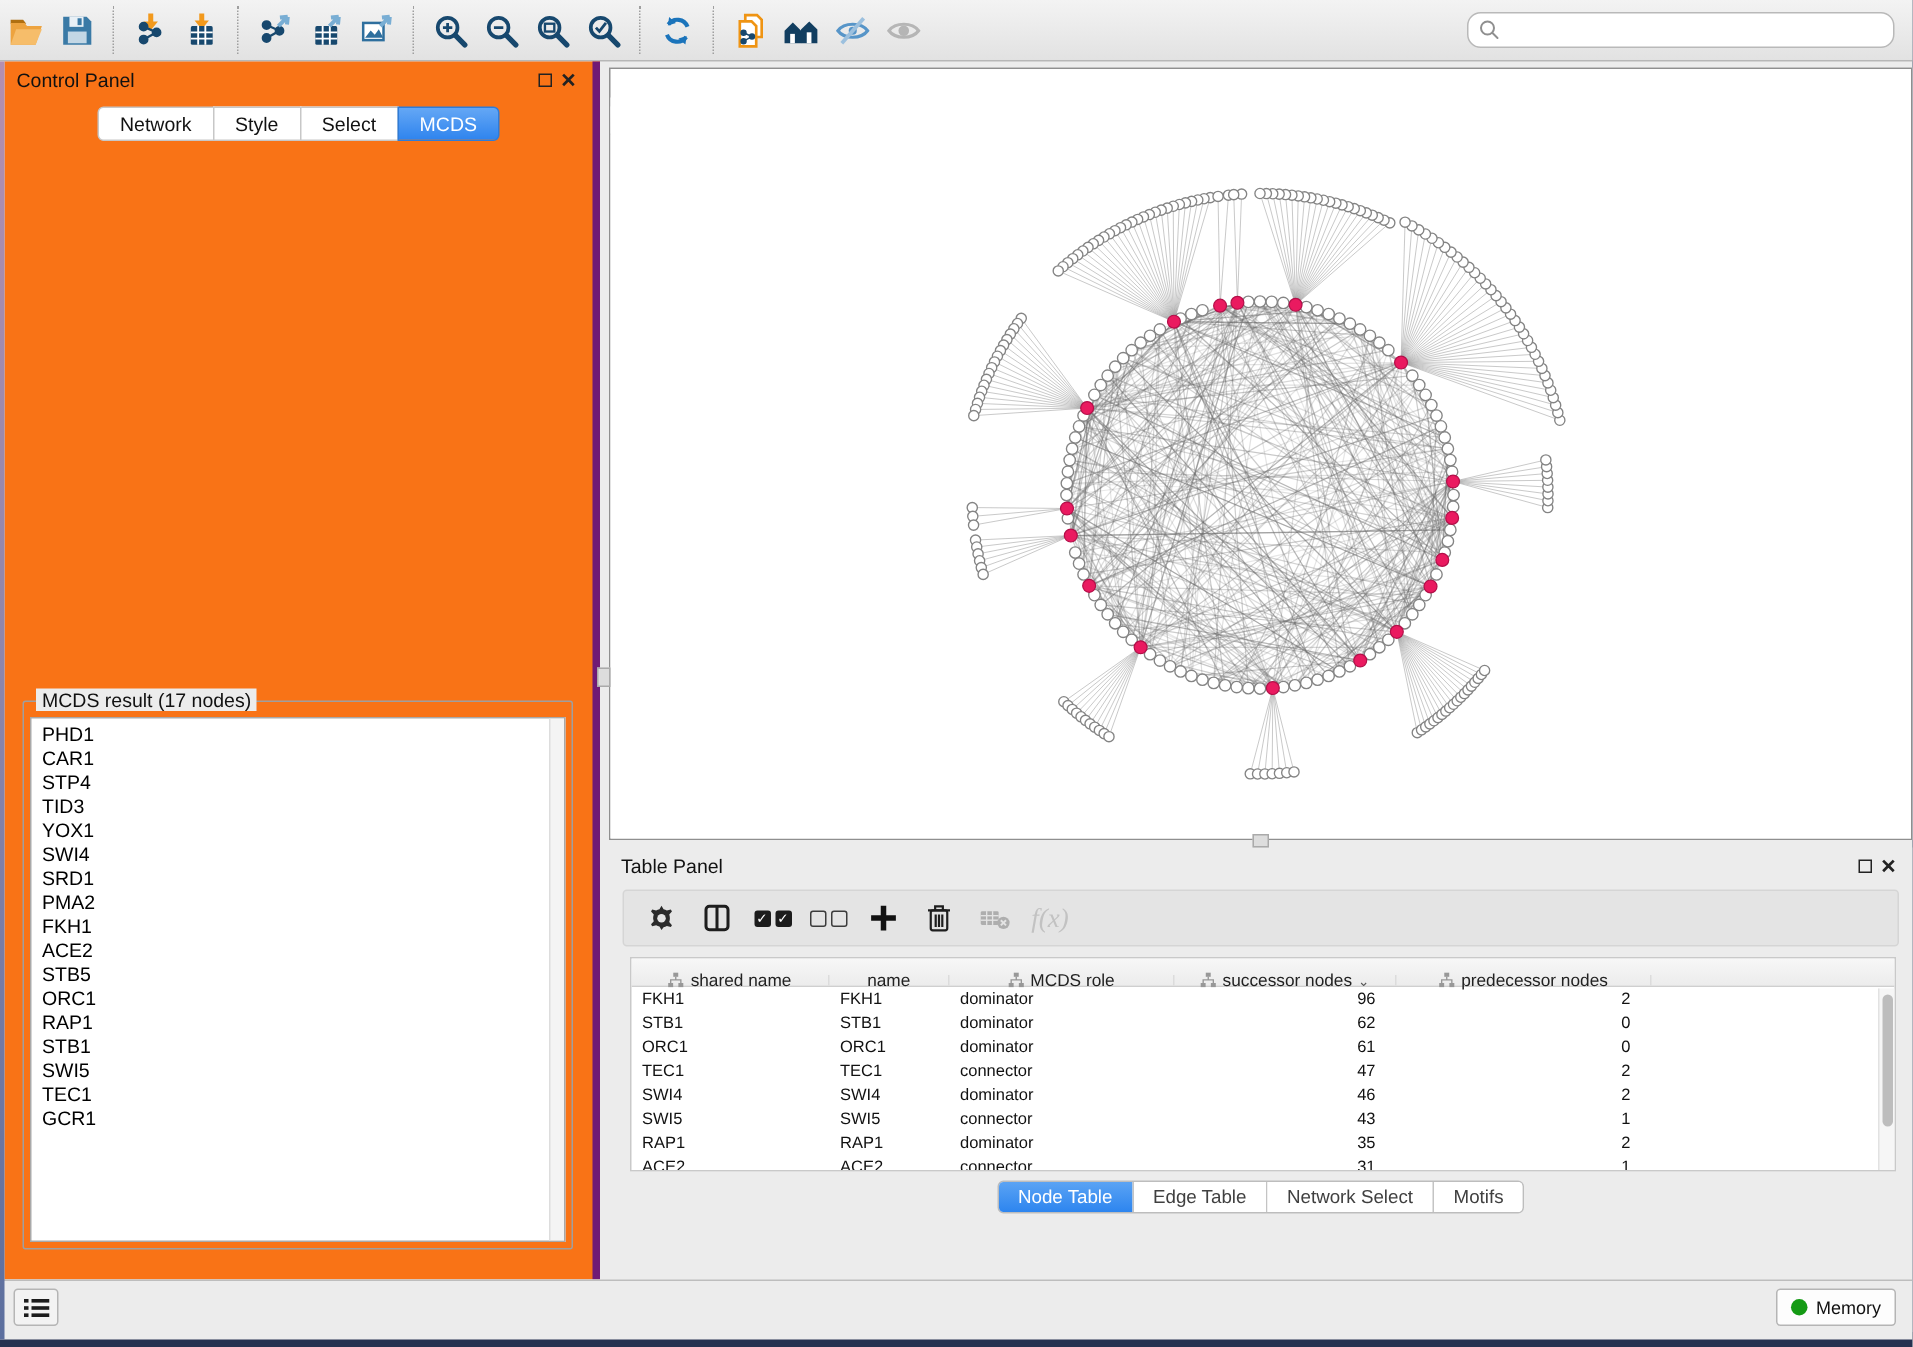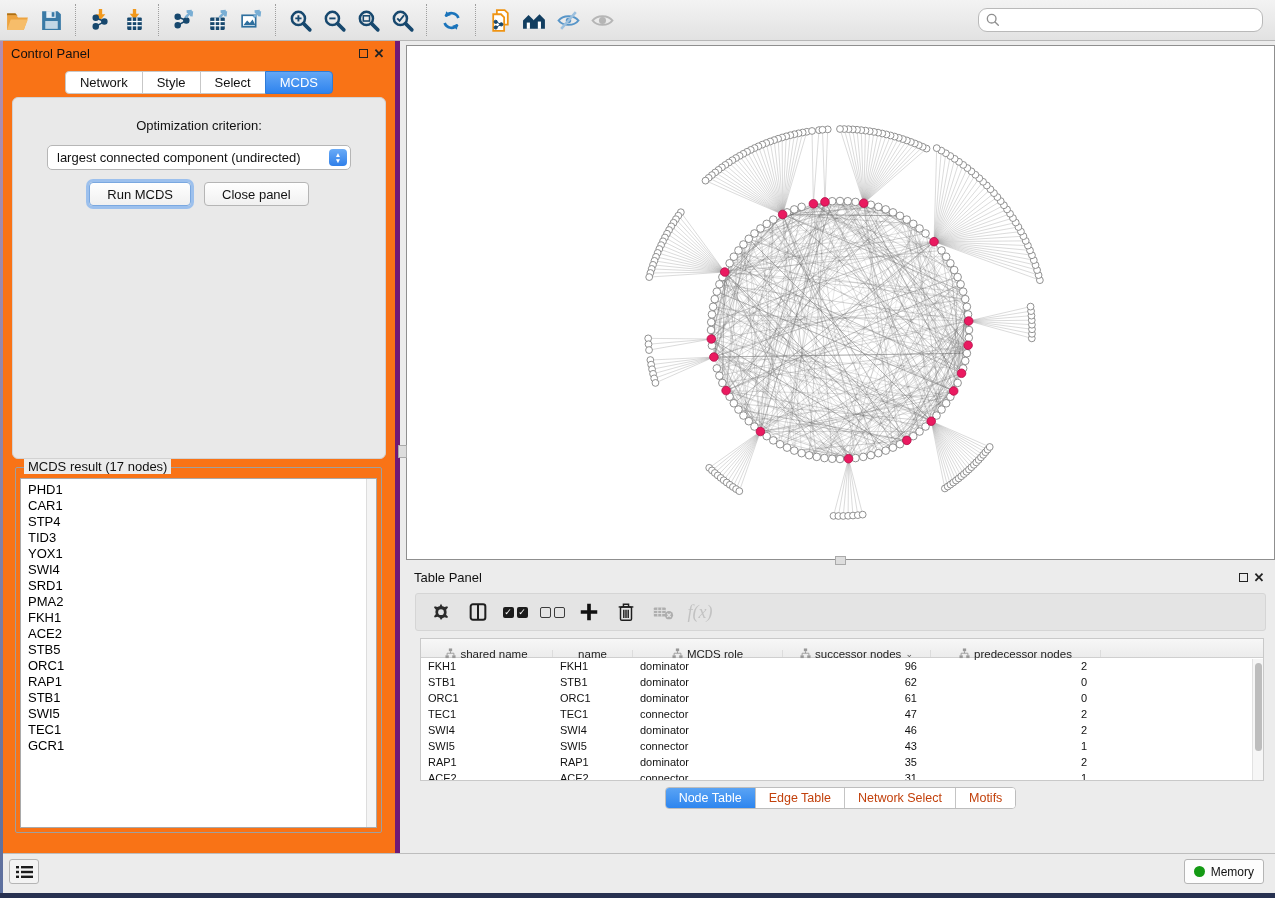--- a/index.html
+++ b/index.html
@@ -113,21 +113,21 @@
   .nt-cell.num { text-align:right; padding-right:14px; }
   #nt-vscroll { position:absolute; right:0; top:20px; bottom:0; width:11px; background:#f6f6f6;
     border-left:1px solid #e2e2e2; }
   #nt-thumb { position:absolute; left:1.5px; width:7px; top:4px; height:88px;
     background:#bdbdbd; border-radius:4px; }
 
   #tp-tabs { position:absolute; left:0; right:0; bottom:44px; display:flex; justify-content:center; }
   #tp-tabs-inner { display:flex; border:1px solid #bdbdbd; border-radius:4px; overflow:hidden;
     background:#fff;align-items:flex-end; }
   .tp-tab { font-size:12.5px; padding:3px 13px; border-right:1px solid #c4c4c4; background:#fff;
-    cursor:pointer; color:#c2410c; border-top:none; border-bottom:none; border-left:none; }
+    cursor:pointer; color:#404040; border-top:none; border-bottom:none; border-left:none; }
   .tp-tab:last-child { border-right:none; }
   .tp-tab.active { background:linear-gradient(#5aa3f4,#2d85ef); color:#fff; }
 
   
   #status-bar { position:absolute; left:0; right:0; bottom:5px; height:35px; background:#ececec;
     border-top:1px solid #bdbdbd; }
   #statusbar-list-btn { position:absolute; left:9px; top:5px; width:30px; height:25px;
     background:#f3f3f3; border:1px solid #b5b5b5; border-radius:3px; display:flex;
     align-items:center; justify-content:center; cursor:pointer; }
   #memory-button { position:absolute; right:11px; top:5px; height:25px; padding:0 9px;
@@ -316,34 +316,20 @@
       <button class="ph-btn">
           <span class="close-glyph">✕</span>
         </button>
     </div>
     <div id="cp-tabs">
         <button class="cp-tab">Network</button>
         <button class="cp-tab">Style</button>
         <button class="cp-tab">Select</button>
         <button class="cp-tab active">MCDS</button>
       </div>
-    <div id="cp-body">
-      <div id="opt-label">Optimization criterion:</div>
-      <div id="criterion-select">
-        <span>largest connected component (undirected)</span>
-        <span id="criterion-stepper">
-            <span>▲</span>
-            <span>▼</span>
-          </span>
-      </div>
-      <div id="cp-buttons">
-        <button class="cp-btn focus-ring">Run MCDS</button>
-        <button class="cp-btn">Close panel</button>
-      </div>
-    </div>
     <div id="mcds-result">
       <span id="mcds-legend">MCDS result (17 nodes)</span>
       <div id="mcds-list">
         <div id="mcds-items">
             <div>PHD1</div>
             <div>CAR1</div>
             <div>STP4</div>
             <div>TID3</div>
             <div>YOX1</div>
             <div>SWI4</div>

